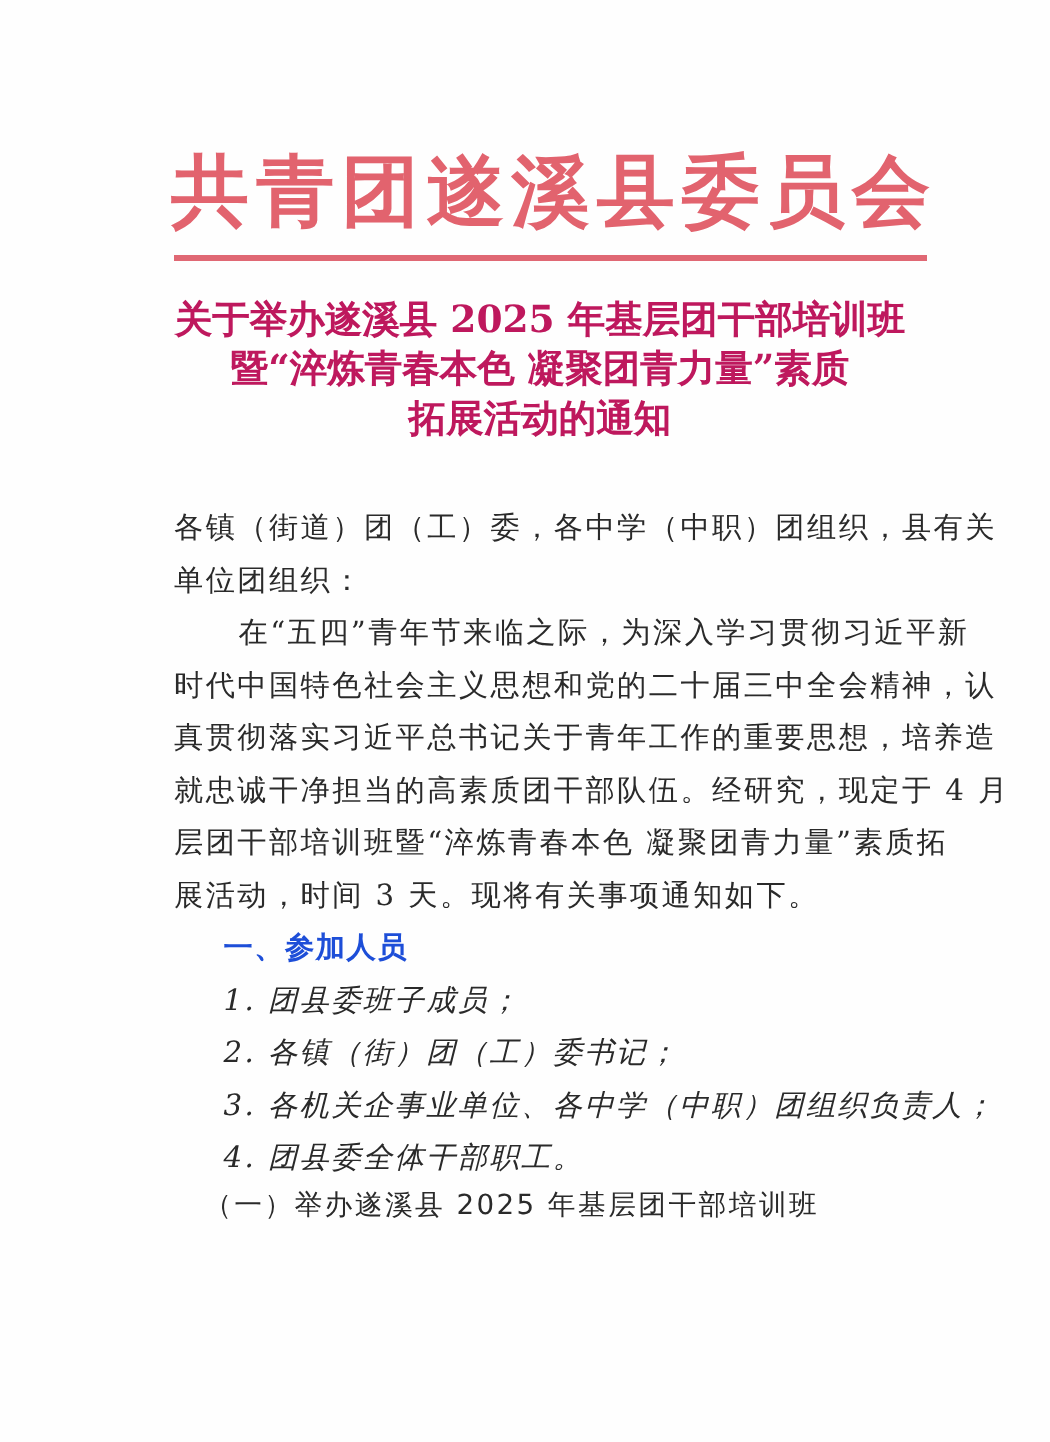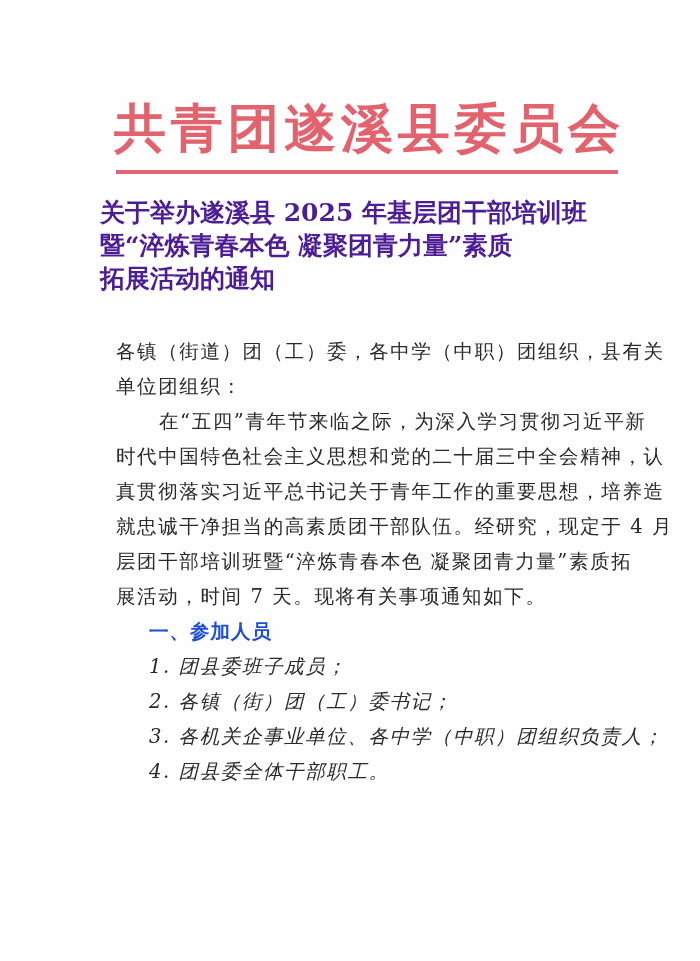--- a/index.html
+++ b/index.html
@@ -48,25 +48,26 @@
       top: 170px;
       width: 502px;
       height: 4px;
       background: #e06874;
     }
     .title {
       position: absolute;
       left: 100px;
       top: 196px;
       width: 520px;
+      text-align: center;
       font-family: "DejaVu Serif", "Liberation Serif", serif;
       font-weight: bold;
       font-size: 25px;
       line-height: 33px;
-      color: #4c1d95;
+      color: #be185d;
     }
     .title div { white-space: nowrap; }
     .body {
       position: absolute;
       left: 116px;
       top: 334px;
       width: 480px;
       font-family: "DejaVu Serif", "Liberation Serif", serif;
       font-size: 19.5px;
       line-height: 35px;
@@ -121,22 +122,23 @@
 
   <div class="body">
     <div class="line">各镇（街道）团（工）委，各中学（中职）团组织，县有关</div>
     <div class="line">单位团组织：</div>
 
     <div class="line indent">在“五四”青年节来临之际，为深入学习贯彻习近平新</div>
     <div class="line">时代中国特色社会主义思想和党的二十届三中全会精神，认</div>
     <div class="line">真贯彻落实习近平总书记关于青年工作的重要思想，培养造</div>
     <div class="line">就忠诚干净担当的高素质团干部队伍。经研究，现定于 4 月</div>
     <div class="line">层团干部培训班暨“淬炼青春本色 凝聚团青力量”素质拓</div>
-    <div class="line">展活动，时间 7 天。现将有关事项通知如下。</div>
+    <div class="line">展活动，时间 3 天。现将有关事项通知如下。</div>
 
     <div class="line heading">一、参加人员</div>
     <div class="line item">1. 团县委班子成员；</div>
     <div class="line item">2. 各镇（街）团（工）委书记；</div>
     <div class="line item">3. 各机关企事业单位、各中学（中职）团组织负责人；</div>
     <div class="line item">4. 团县委全体干部职工。</div>
 
+    <div class="line sub">（一）举办遂溪县 2025 年基层团干部培训班</div>
   </div>
 </div>
 
 </body></html>

